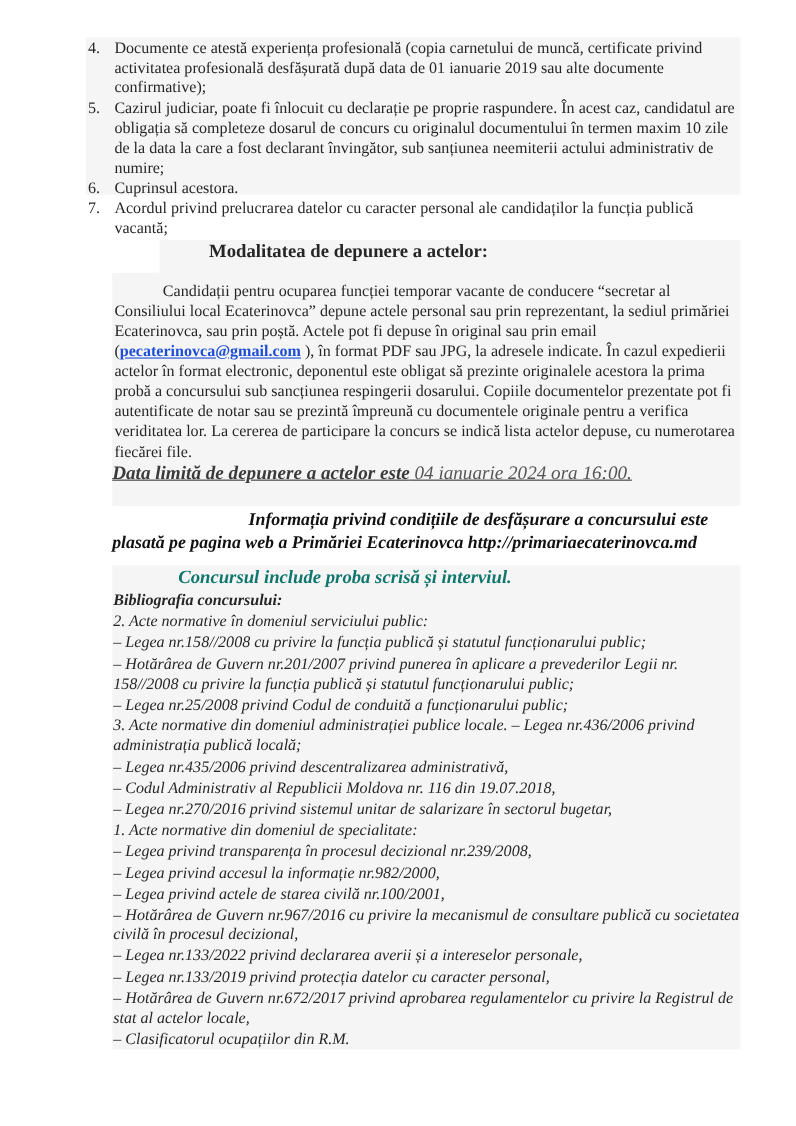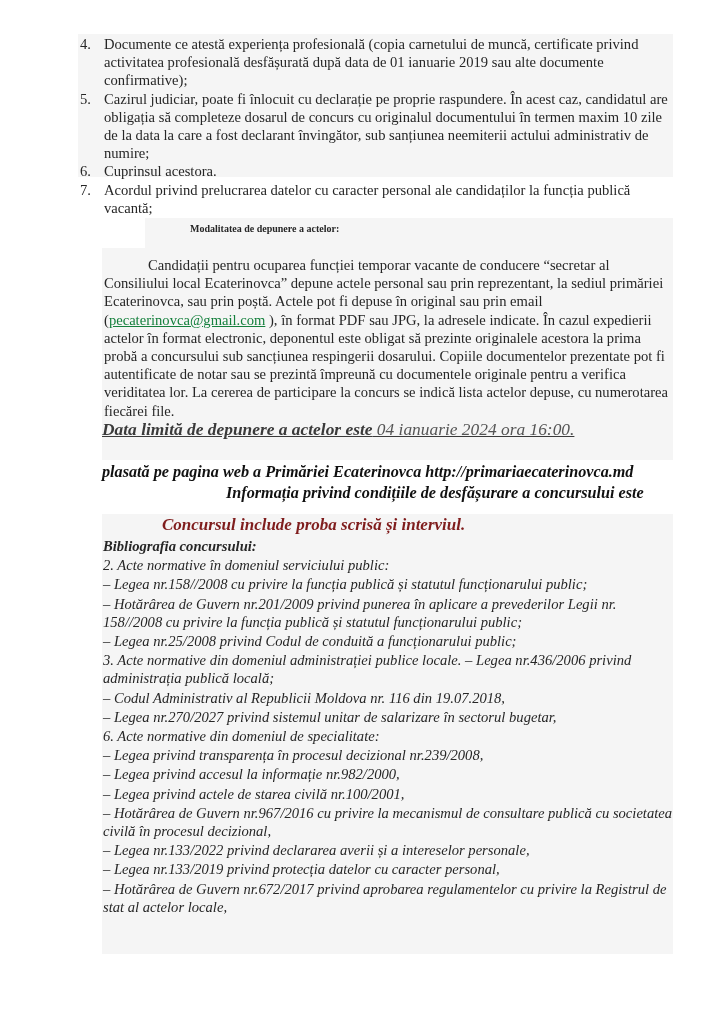--- a/index.html
+++ b/index.html
@@ -16,47 +16,47 @@
 
     ol.req-list {
       position: absolute; left: 80px; top: 35px; width: 592px;
       margin: 0; padding: 0; list-style: none;
     }
     ol.req-list li { position: relative; padding-left: 24px; }
     ol.req-list li .num { position: absolute; left: 0; top: 0; }
 
     .section-heading {
       position: absolute; left: 190px; top: 220px;
-      font-weight: bold; font-size: 10px;
+      font-weight: bold; font-size: 17px;
     }
     .modal-para {
       position: absolute; left: 104px; top: 256px; width: 568px;
       margin: 0;
     }
     .modal-para .indent { display: inline-block; width: 44px; }
-    .email-link { color: #15803d; text-decoration: underline; }
+    .email-link { color: #1d4ed8; text-decoration: underline; font-weight: bold; }
 
     .deadline {
       position: absolute; left: 102px; top: 420px;
       font-style: italic; font-size: 17.4px; text-decoration: underline;
       color: #3a3a3a;
     }
     .deadline .bold { font-weight: bold; }
     .deadline .light { font-weight: normal; color: #555; }
 
     .info-block {
       position: absolute; left: 102px; top: 462px; width: 580px;
       font-weight: bold; font-style: italic; font-size: 16.2px; line-height: 21px;
       color: #111;
     }
     .info-block .indent { display: inline-block; width: 124px; }
 
     .contest-title {
       position: absolute; left: 162px; top: 516px;
-      font-style: italic; font-weight: bold; font-size: 17px; color: #7f1d1d;
+      font-style: italic; font-weight: bold; font-size: 17px; color: #0f766e;
     }
     .biblio {
       position: absolute; left: 102px; top: 536px; width: 572px;
     }
     .biblio-title { font-weight: bold; }
     .biblio p { margin: 1px; font-style: italic; }
   </style>
 </head>
 <body>
 
@@ -73,38 +73,40 @@
   <li><span class="num">7.</span><span>Acordul privind prelucrarea datelor cu caracter personal ale candidaților la funcția publică vacantă;</span></li>
 </ol>
 
 <div class="section-heading">Modalitatea de depunere a actelor:</div>
 
 <p class="modal-para"><span class="indent"></span><span>Candidații pentru ocuparea funcției temporar vacante de conducere “secretar al Consiliului local Ecaterinovca” depune actele personal sau prin reprezentant, la sediul primăriei Ecaterinovca, sau prin poștă. Actele pot fi depuse în original sau prin email (</span><a class="email-link">pecaterinovca@gmail.com</a><span> ), în format PDF sau JPG, la adresele indicate. În cazul expedierii actelor în format electronic, deponentul este obligat să prezinte originalele acestora la prima probă a concursului sub sancțiunea respingerii dosarului. Copiile documentelor prezentate pot fi autentificate de notar sau se prezintă împreună cu documentele originale pentru a verifica veriditatea lor. La cererea de participare la concurs se indică lista actelor depuse, cu numerotarea fiecărei file.</span></p>
 
 <div class="deadline"><span class="bold">Data limită de depunere a actelor este</span><span class="light"> 04 ianuarie 2024 ora 16:00.</span></div>
 
 <div class="info-block">
+  <div><span class="indent"></span><span>Informația  privind  condițiile  de desfășurare  a concursului este</span></div>
   <div>plasată pe pagina web a Primăriei Ecaterinovca  http://primariaecaterinovca.md</div>
-  <div><span class="indent"></span><span>Informația  privind  condițiile  de desfășurare  a concursului este</span></div>
 </div>
 
 <div class="contest-title">Concursul include proba scrisă și interviul.</div>
 
 <div class="biblio">
   <p class="biblio-title">Bibliografia concursului:</p>
   <div id="biblio-items">
       <p>2. Acte normative în domeniul serviciului public:</p>
       <p>– Legea nr.158//2008 cu privire la funcția publică și statutul funcționarului public;</p>
-      <p>– Hotărârea de Guvern nr.201/2009 privind punerea în aplicare a prevederilor Legii nr. 158//2008 cu privire la funcția publică și statutul funcționarului public;</p>
+      <p>– Hotărârea de Guvern nr.201/2007 privind punerea în aplicare a prevederilor Legii nr. 158//2008 cu privire la funcția publică și statutul funcționarului public;</p>
       <p>– Legea nr.25/2008 privind Codul de conduită a funcționarului public;</p>
       <p>3. Acte normative din domeniul administrației publice locale. – Legea nr.436/2006 privind administrația publică locală;</p>
+      <p>– Legea nr.435/2006 privind descentralizarea administrativă,</p>
       <p>– Codul Administrativ al Republicii Moldova nr. 116 din 19.07.2018,</p>
-      <p>– Legea nr.270/2027 privind sistemul unitar de salarizare în sectorul bugetar,</p>
-      <p>6. Acte normative din domeniul de specialitate:</p>
+      <p>– Legea nr.270/2016 privind sistemul unitar de salarizare în sectorul bugetar,</p>
+      <p>1. Acte normative din domeniul de specialitate:</p>
       <p>– Legea privind transparența în procesul decizional nr.239/2008,</p>
       <p>– Legea privind accesul la informație nr.982/2000,</p>
       <p>– Legea privind actele de starea civilă nr.100/2001,</p>
       <p>– Hotărârea de Guvern nr.967/2016 cu privire la mecanismul de consultare publică cu societatea civilă în procesul decizional,</p>
       <p>– Legea nr.133/2022 privind declararea averii și a intereselor personale,</p>
       <p>– Legea nr.133/2019 privind protecția datelor cu caracter personal,</p>
       <p>– Hotărârea de Guvern nr.672/2017 privind aprobarea regulamentelor cu privire la Registrul de stat al actelor locale,</p>
+      <p>– Clasificatorul ocupațiilor din R.M.</p>
     </div>
 </div>
 
 </body></html>

